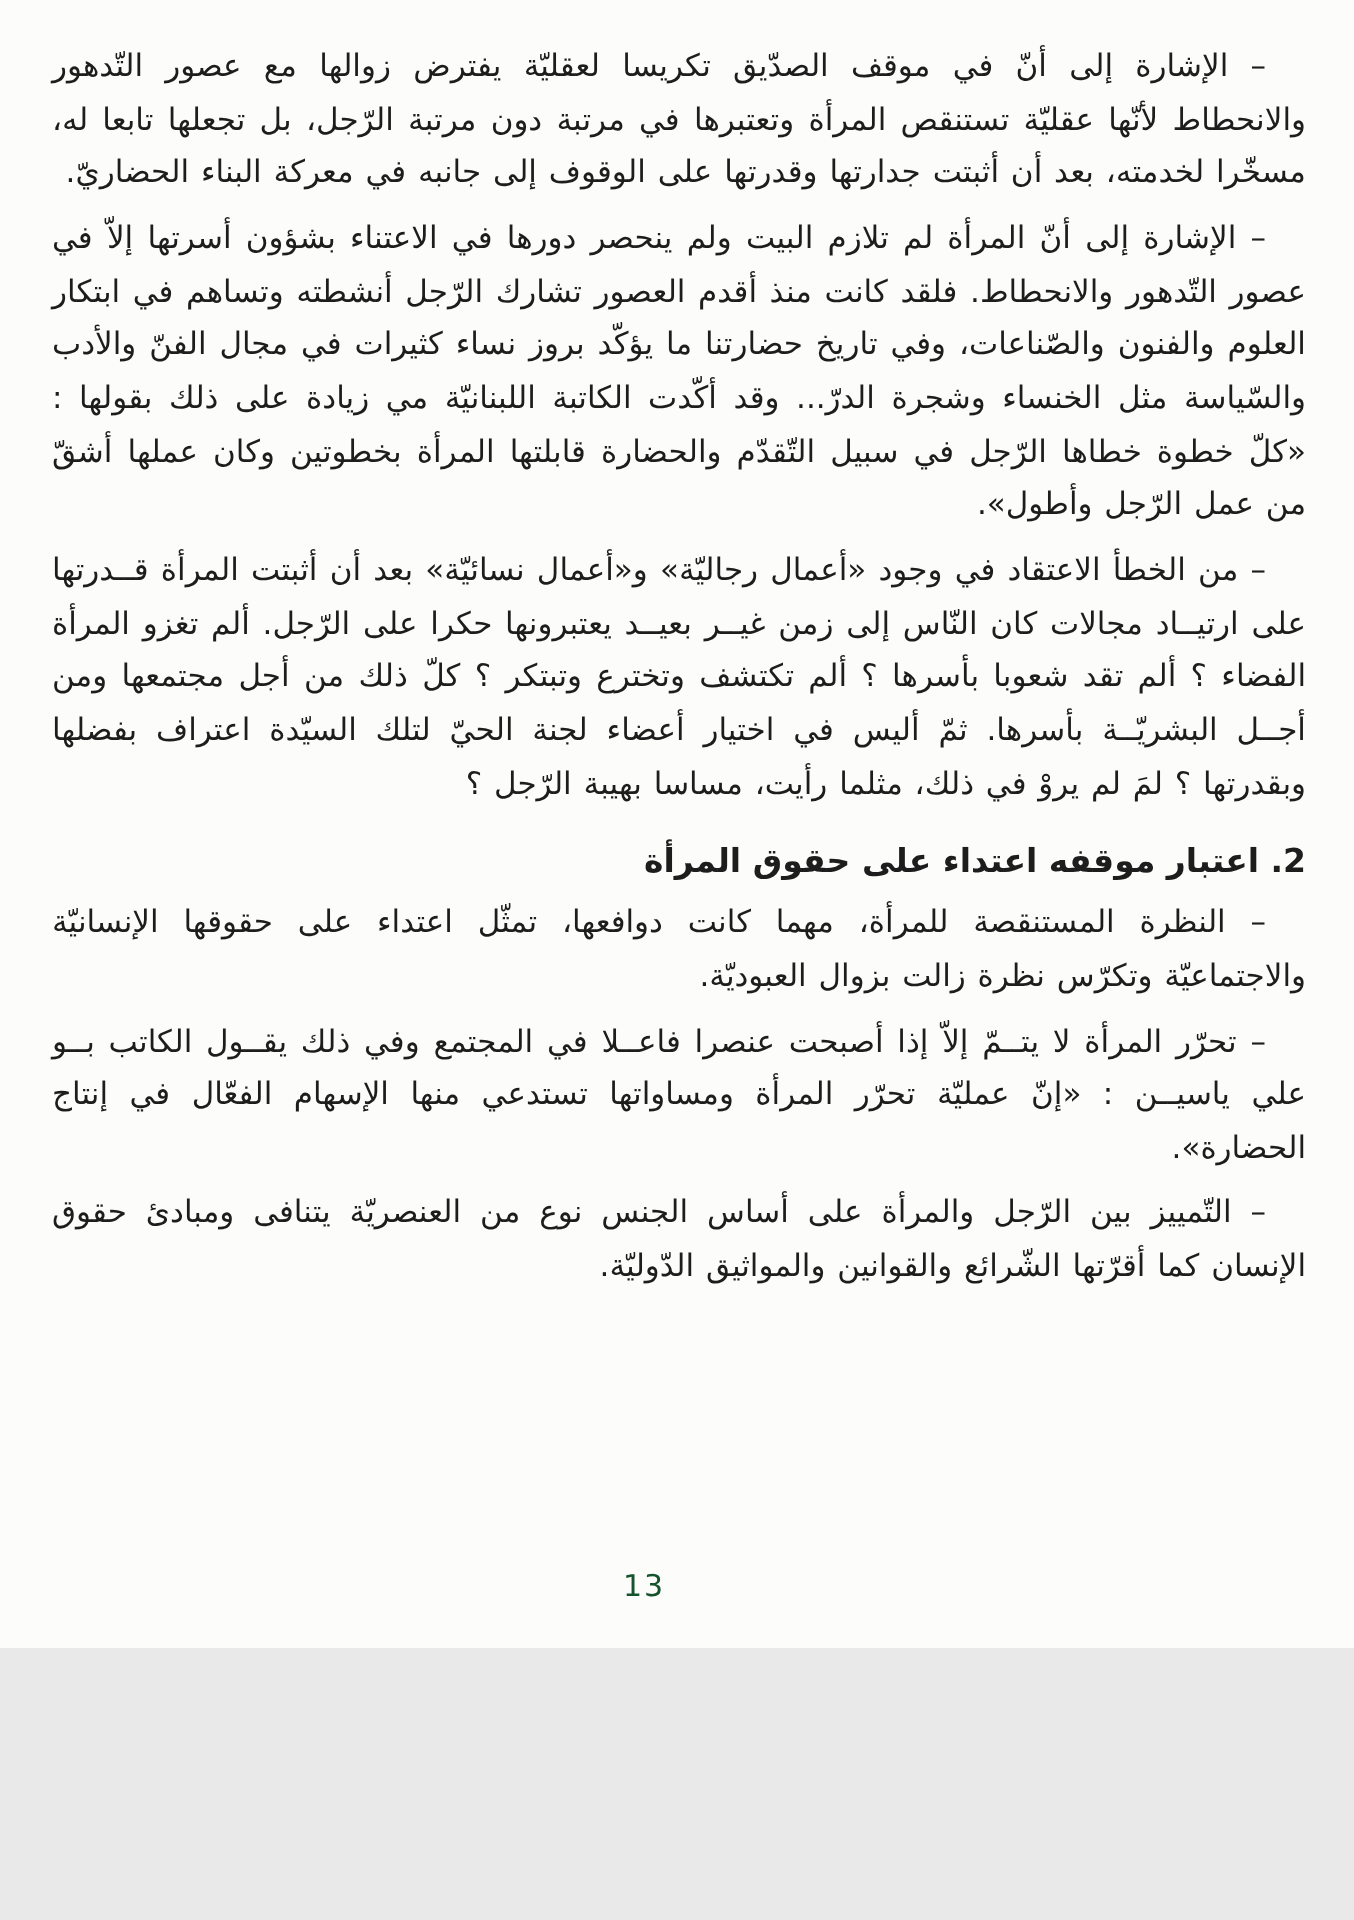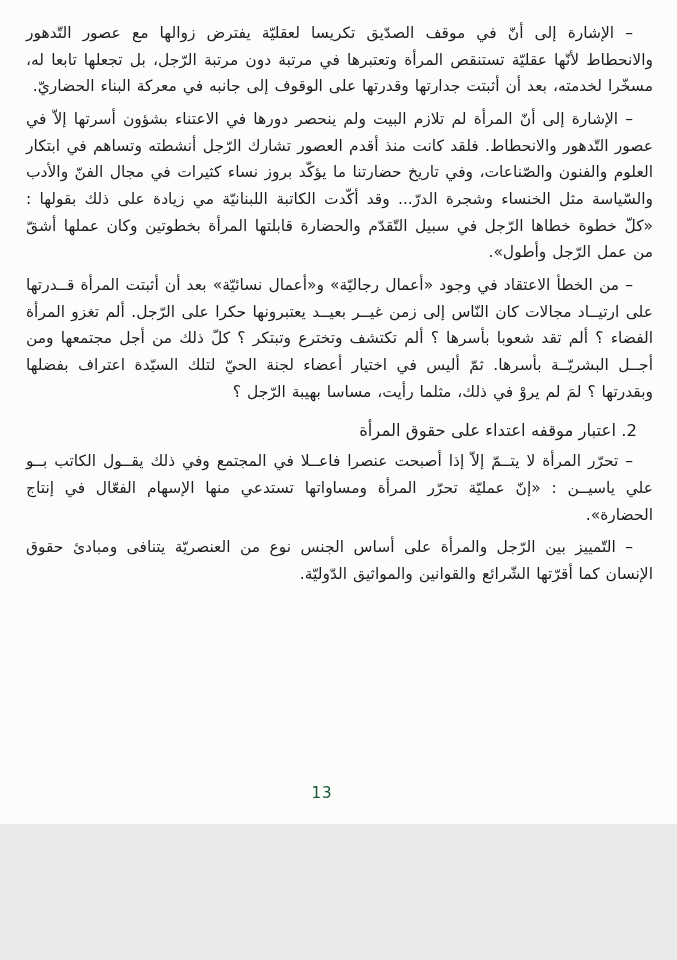--- a/index.html
+++ b/index.html
@@ -29,22 +29,22 @@
     line-height: 1.72;
     text-align: justify;
     text-align-last: right;
     text-indent: 20px;
     word-spacing: 1px;
   }
   .heading {
     direction: rtl;
     text-align: right;
     font-size: 16.5px;
-    font-weight: normal;
-    margin: 16px 16px 8px 0;
+    font-weight: bold;
+    margin: 16px 0 8px 0;
     text-indent: 0;
   }
   .page-number {
     position: absolute;
     bottom: 22px;
     left: 0;
     right: 0;
     text-align: center;
     font-size: 15px;
     color: #14532d;
@@ -54,17 +54,18 @@
 </style>
 </head>
 <body>
 
 <div class="page">
   <div class="content">
     <p class="para">– الإشارة إلى أنّ في موقف الصدّيق تكريسا لعقليّة يفترض زوالها مع عصور التّدهور والانحطاط لأنّها عقليّة تستنقص المرأة وتعتبرها في مرتبة دون مرتبة الرّجل، بل تجعلها تابعا له، مسخّرا لخدمته، بعد أن أثبتت جدارتها وقدرتها على الوقوف إلى جانبه في معركة البناء الحضاريّ.</p>
     <p class="para">– الإشارة إلى أنّ المرأة لم تلازم البيت ولم ينحصر دورها في الاعتناء بشؤون أسرتها إلاّ في عصور التّدهور والانحطاط. فلقد كانت منذ أقدم العصور تشارك الرّجل أنشطته وتساهم في ابتكار العلوم والفنون والصّناعات، وفي تاريخ حضارتنا ما يؤكّد بروز نساء كثيرات في مجال الفنّ والأدب والسّياسة مثل الخنساء وشجرة الدرّ... وقد أكّدت الكاتبة اللبنانيّة مي زيادة على ذلك بقولها : «كلّ خطوة خطاها الرّجل في سبيل التّقدّم والحضارة قابلتها المرأة بخطوتين وكان عملها أشقّ من عمل الرّجل وأطول».</p>
     <p class="para">– من الخطأ الاعتقاد في وجود «أعمال رجاليّة» و«أعمال نسائيّة» بعد أن أثبتت المرأة قــدرتها على ارتيــاد مجالات كان النّاس إلى زمن غيــر بعيــد يعتبرونها حكرا على الرّجل. ألم تغزو المرأة الفضاء ؟ ألم تقد شعوبا بأسرها ؟ ألم تكتشف وتخترع وتبتكر ؟ كلّ ذلك من أجل مجتمعها ومن أجــل البشريّــة بأسرها. ثمّ أليس في اختيار أعضاء لجنة الحيّ لتلك السيّدة اعتراف بفضلها وبقدرتها ؟ لمَ لم يروْ في ذلك، مثلما رأيت، مساسا بهيبة الرّجل ؟</p>
     <h2 class="heading">2. اعتبار موقفه اعتداء على حقوق المرأة</h2>
+    <p class="para">– النظرة المستنقصة للمرأة، مهما كانت دوافعها، تمثّل اعتداء على حقوقها الإنسانيّة والاجتماعيّة وتكرّس نظرة زالت بزوال العبوديّة.</p>
     <p class="para">– تحرّر المرأة لا يتــمّ إلاّ إذا أصبحت عنصرا فاعــلا في المجتمع وفي ذلك يقــول الكاتب بــو علي ياسيــن : «إنّ عمليّة تحرّر المرأة ومساواتها تستدعي منها الإسهام الفعّال في إنتاج الحضارة».</p>
     <p class="para">– التّمييز بين الرّجل والمرأة على أساس الجنس نوع من العنصريّة يتنافى ومبادئ حقوق الإنسان كما أقرّتها الشّرائع والقوانين والمواثيق الدّوليّة.</p>
   </div>
   <div class="page-number">13</div>
 </div>
 
 </body></html>

